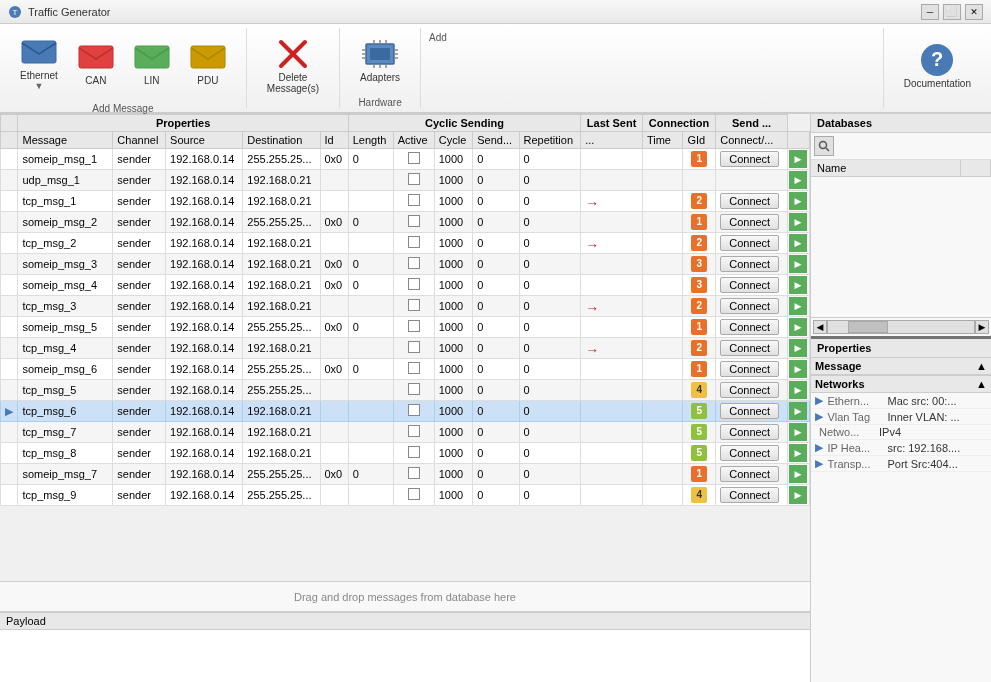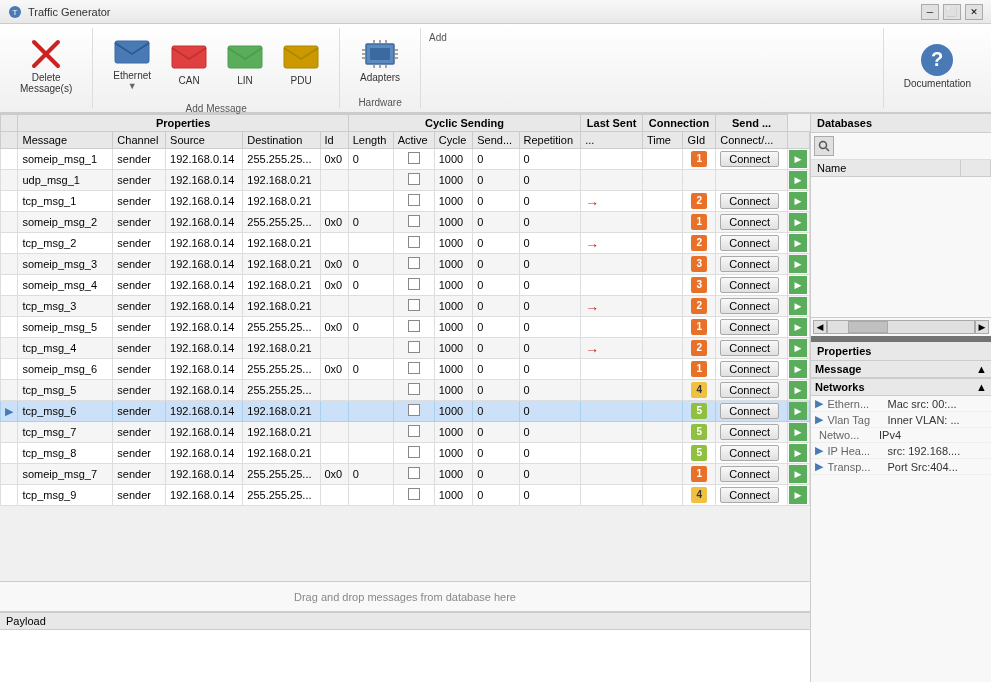--- a/index.html
+++ b/index.html
@@ -58,21 +58,21 @@
     
     .drag-drop-area { height: 30px; display: flex; align-items: center; justify-content: center; background: #f8f8f8; border-bottom: 1px solid #ccc; color: #888; font-size: 11px; }
     
     
     .payload-area { height: 70px; border-top: 1px solid #ccc; background: white; }
     .payload-label { background: #e8e8e8; padding: 2px 6px; font-size: 11px; border-bottom: 1px solid #ccc; }
     
     
     .right-panel { width: 180px; display: flex; flex-direction: column; background: #f8f8f8; }
     
-    .right-section { border-bottom: 6px solid #737373; }
+    .right-section { border-bottom: 3px solid #737373; }
     .right-section-header { background: #e8e8e8; padding: 3px 6px; font-size: 11px; font-weight: bold; border-bottom: 1px solid #ccc; }
     
     .search-box { display: flex; align-items: center; padding: 3px; border-bottom: 1px solid #ddd; }
     .search-input { flex: 1; border: 1px solid #aaa; padding: 2px 4px; font-size: 11px; height: 20px; }
     .search-icon-btn { width: 20px; height: 20px; background: #e0e0e0; border: 1px solid #aaa; cursor: pointer; display: flex; align-items: center; justify-content: center; font-size: 11px; }
     
     .db-table-header { display: flex; background: #e8e8e8; border-bottom: 1px solid #ccc; }
     .db-table-header div { flex: 1; padding: 2px 6px; font-size: 11px; border-right: 1px solid #ccc; }
     
     .db-list { height: 140px; overflow: auto; }
@@ -111,35 +111,20 @@
     <div class="title-bar-btn">✕</div>
   </div>
 </div>
 
 <div class="toolbar">
 
   <div class="toolbar-group">
     <div class="toolbar-items">
       <div class="toolbar-btn">
         <div class="icon">
-          <svg width="32" height="32" viewBox="0 0 32 32">
-            <line x1="4" y1="4" x2="28" y2="28" stroke="#cc2222" stroke-width="4" stroke-linecap="round"></line>
-            <line x1="28" y1="4" x2="4" y2="28" stroke="#cc2222" stroke-width="4" stroke-linecap="round"></line>
-          </svg>
-        </div>
-        <div class="label">Delete<br>Message(s)</div>
-      </div>
-    </div>
-    <div class="toolbar-group-label"></div>
-  </div>
-
-  <div class="toolbar-group">
-    <div class="toolbar-items">
-      <div class="toolbar-btn">
-        <div class="icon">
           <svg width="36" height="28" viewBox="0 0 36 28">
             <rect x="1" y="3" width="34" height="22" rx="2" fill="#4a7ab5" stroke="#3a6aa0" stroke-width="1"></rect>
             <path d="M1 5 L18 16 L35 5" stroke="#2a5a90" stroke-width="1.5" fill="none"></path>
           </svg>
         </div>
         <div class="label">Ethernet</div>
         <div style="font-size:9px;color:#666;">▼</div>
       </div>
       <div class="toolbar-btn">
         <div class="icon">
@@ -163,20 +148,35 @@
         <div class="icon">
           <svg width="36" height="28" viewBox="0 0 36 28">
             <rect x="1" y="3" width="34" height="22" rx="2" fill="#cc9900" stroke="#aa8800" stroke-width="1"></rect>
             <path d="M1 5 L18 16 L35 5" stroke="#aa8800" stroke-width="1.5" fill="none"></path>
           </svg>
         </div>
         <div class="label">PDU</div>
       </div>
     </div>
     <div class="toolbar-group-label">Add Message</div>
+  </div>
+
+  <div class="toolbar-group">
+    <div class="toolbar-items">
+      <div class="toolbar-btn">
+        <div class="icon">
+          <svg width="32" height="32" viewBox="0 0 32 32">
+            <line x1="4" y1="4" x2="28" y2="28" stroke="#cc2222" stroke-width="4" stroke-linecap="round"></line>
+            <line x1="28" y1="4" x2="4" y2="28" stroke="#cc2222" stroke-width="4" stroke-linecap="round"></line>
+          </svg>
+        </div>
+        <div class="label">Delete<br>Message(s)</div>
+      </div>
+    </div>
+    <div class="toolbar-group-label"></div>
   </div>
 
   <div class="toolbar-group">
     <div class="toolbar-items">
       <div class="toolbar-btn">
         <div class="icon">
           <svg width="36" height="28" viewBox="0 0 36 28">
             <rect x="4" y="4" width="28" height="20" fill="#5a8abf" stroke="#3a6a9f" stroke-width="1.5" rx="1"></rect>
             <rect x="8" y="8" width="20" height="12" fill="#3a6a9f" rx="1"></rect>
             <line x1="4" y1="10" x2="0" y2="10" stroke="#888" stroke-width="1.5"></line>

